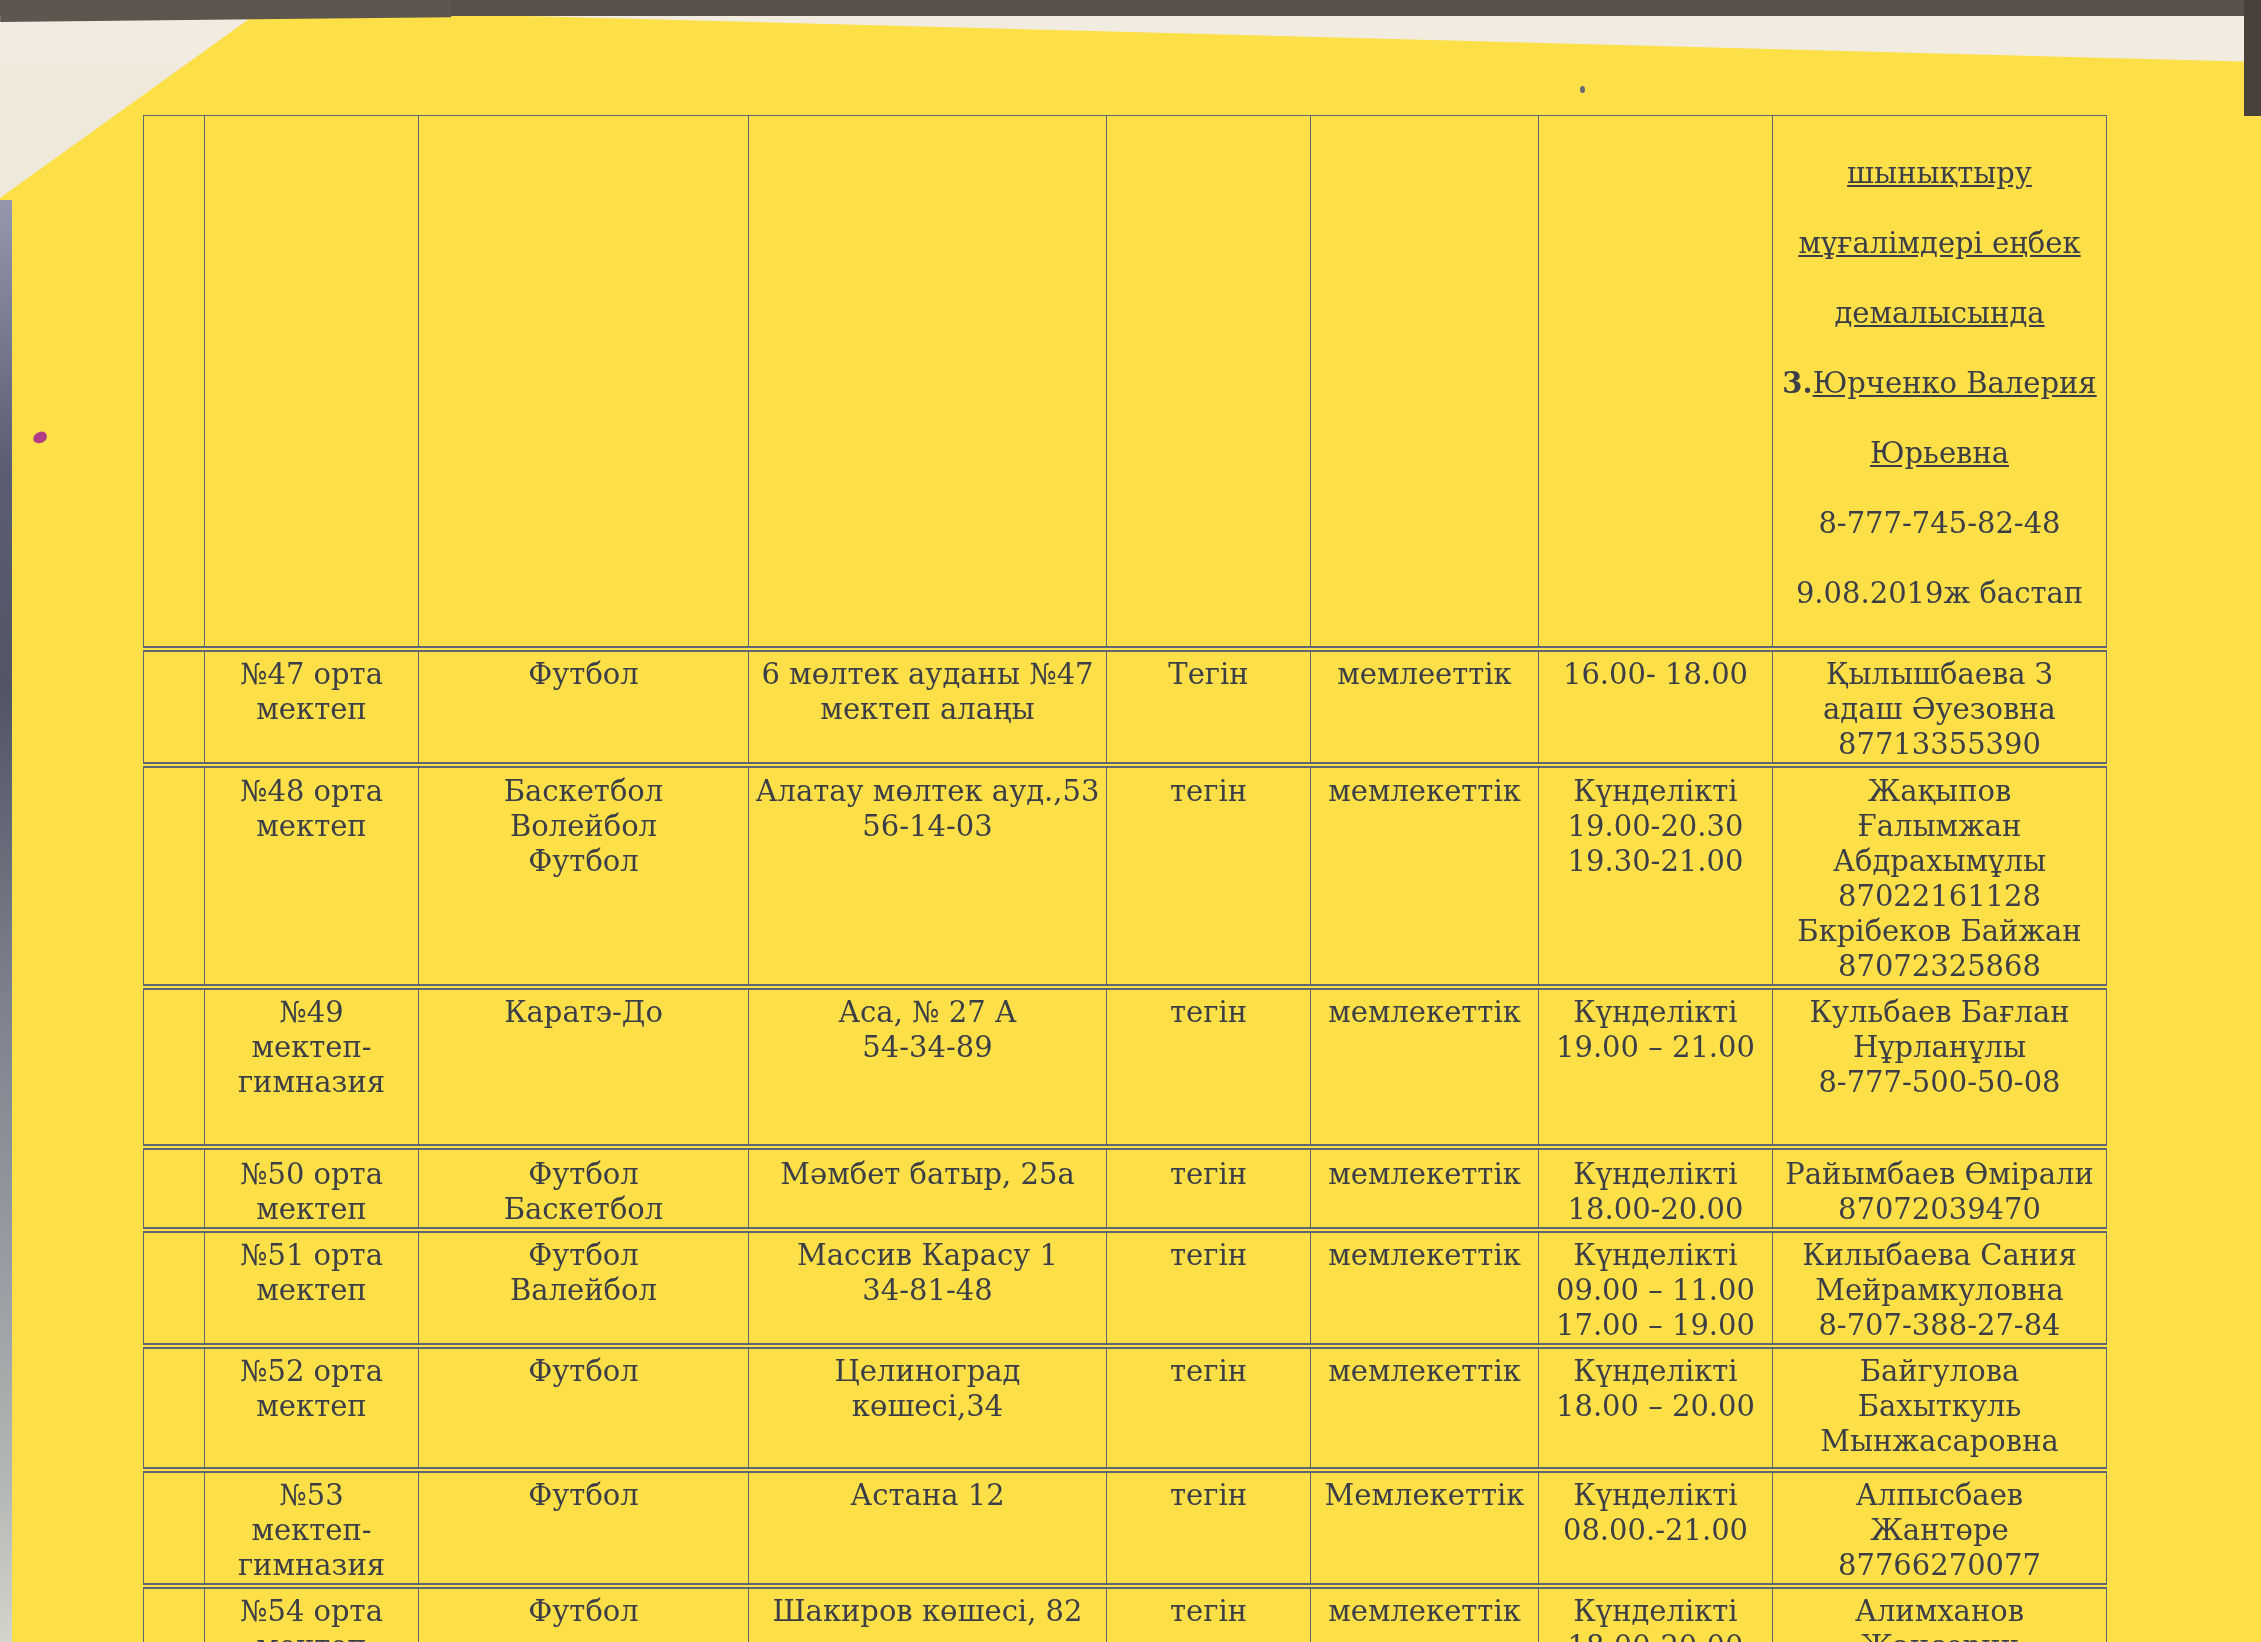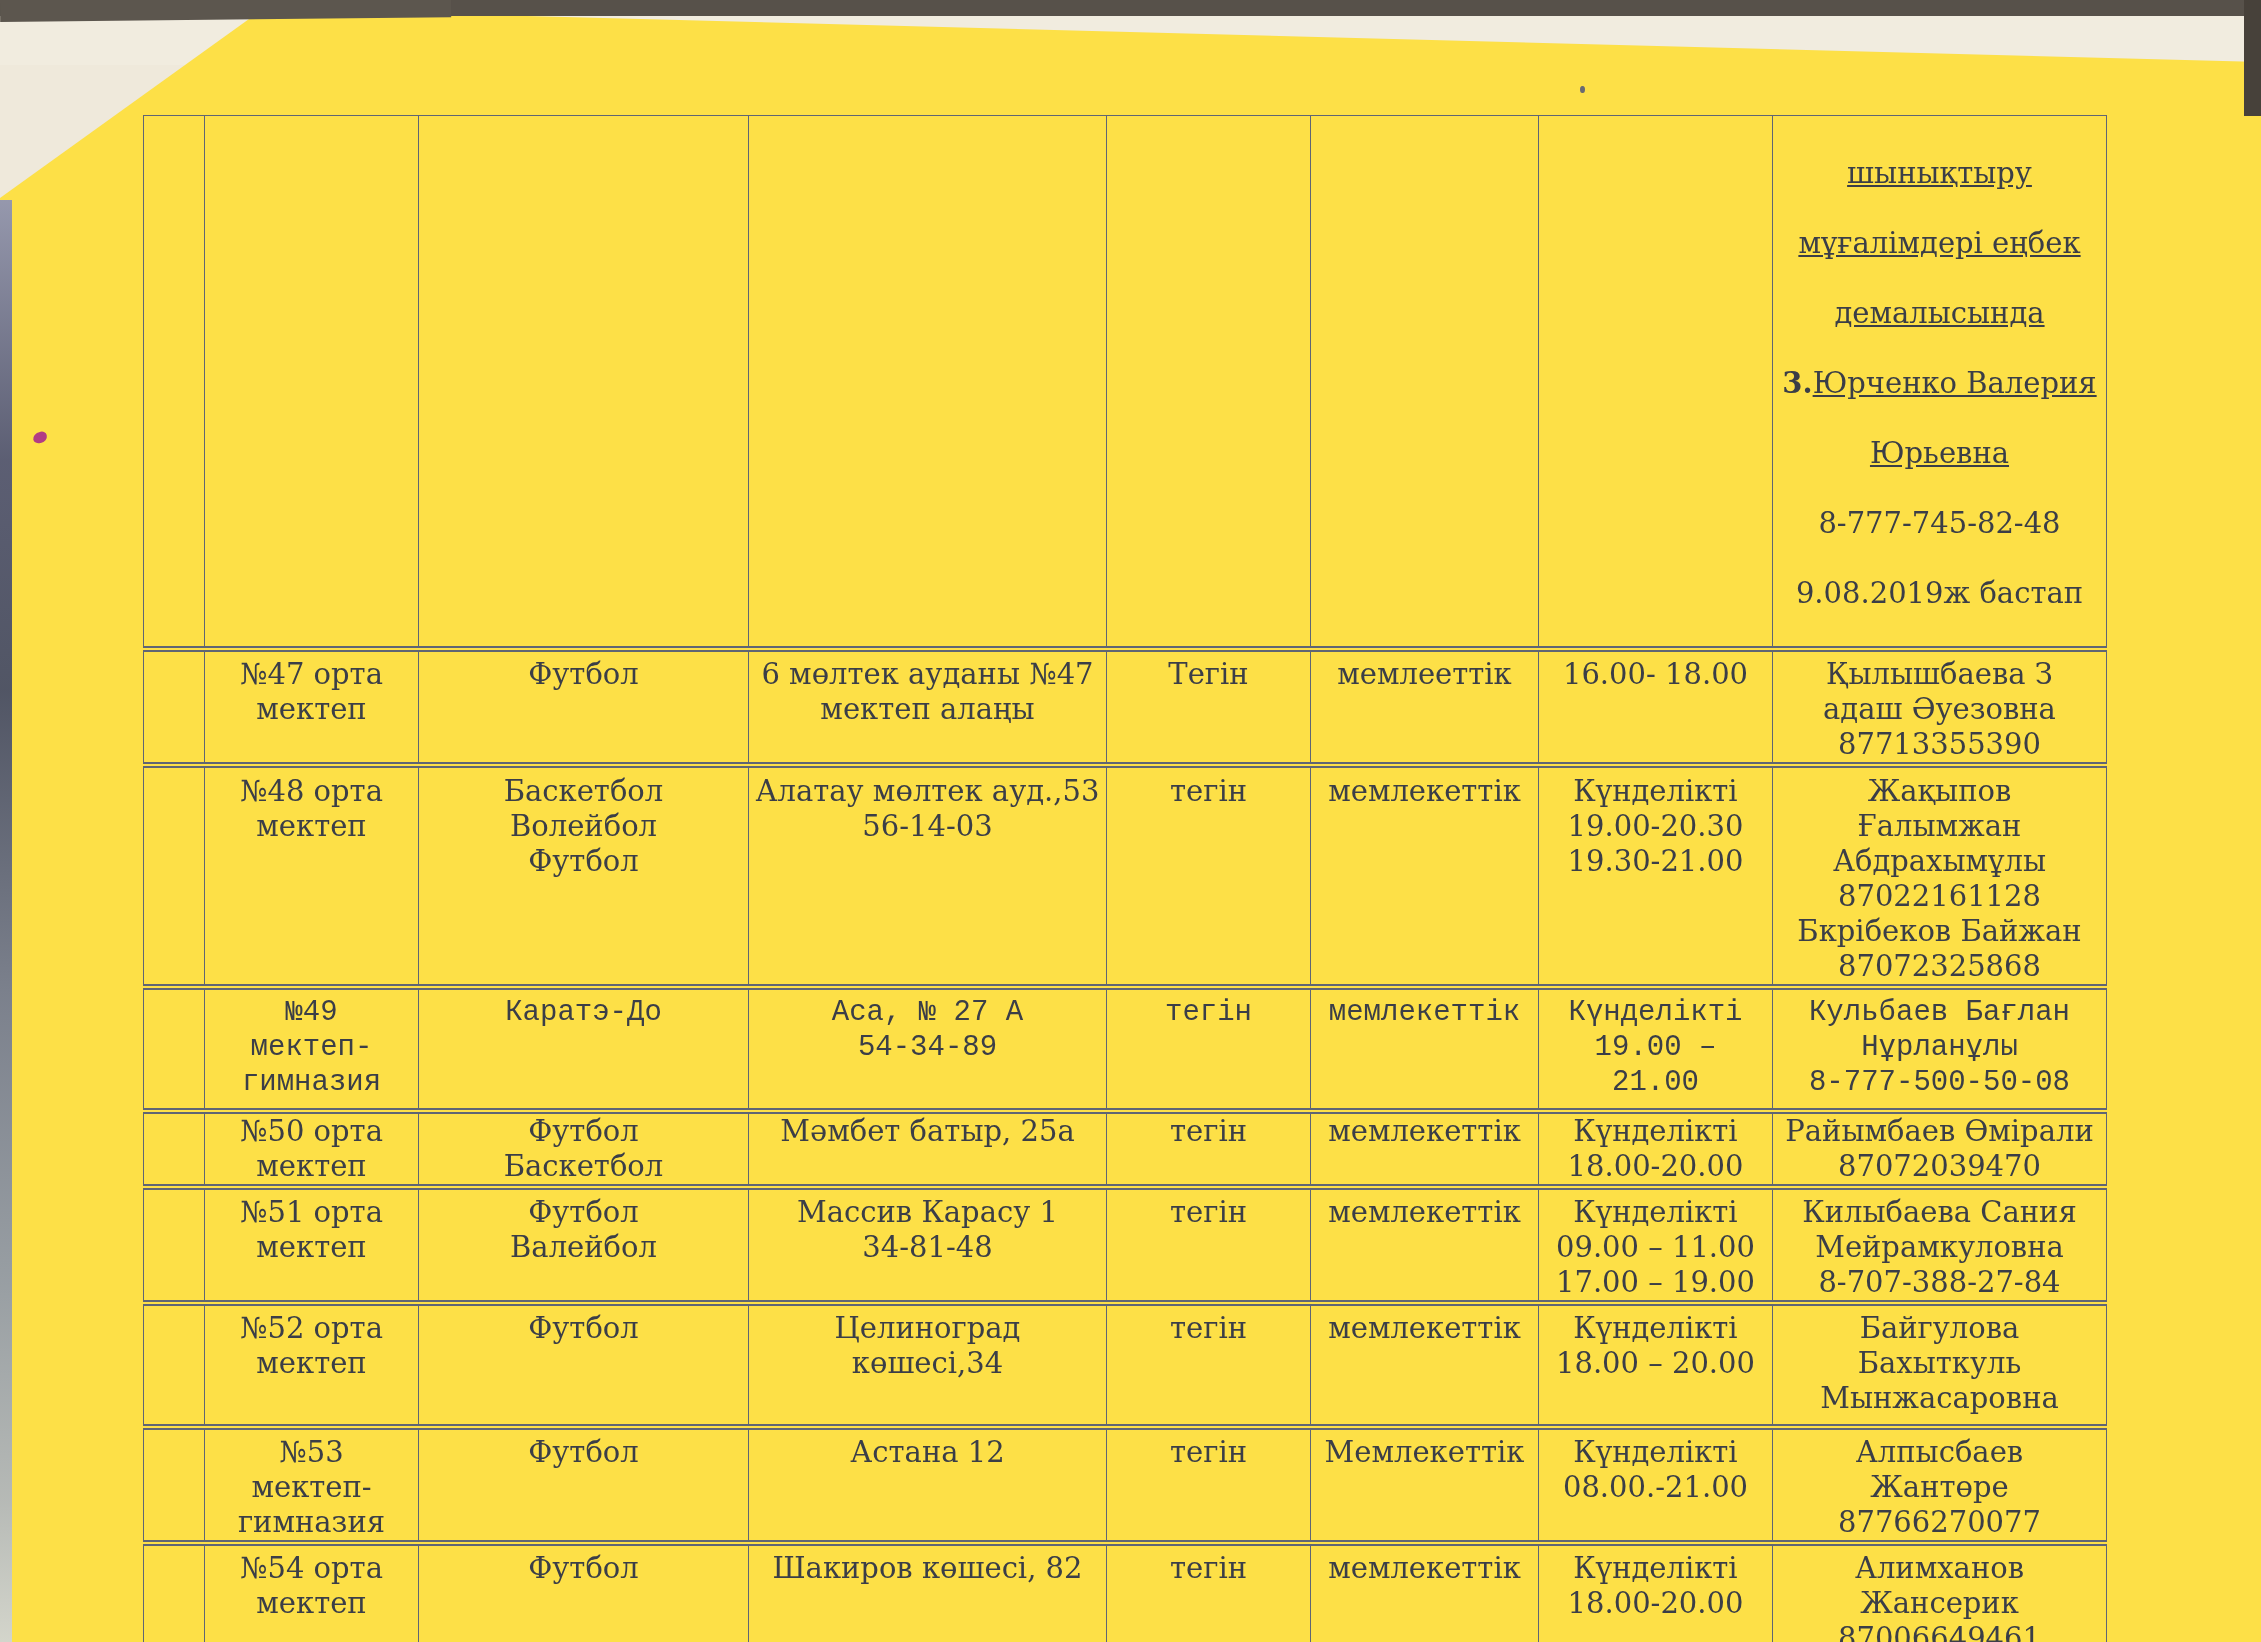--- a/index.html
+++ b/index.html
@@ -33,29 +33,29 @@
     vertical-align:top;text-align:center;
     padding:5.2px 6.4px 0 6.4px;
     font-size:29px;line-height:35px;color:#3b3e47;
     white-space:pre-line;overflow:hidden;
   }
   tr + tr td{border-top:6.4px double #5f6574;}
   table{border-bottom:2.6px solid #5f6574;}
   tbody tr:nth-child(1){height:271px;}
   tbody tr:nth-child(2){height:88px;}
   tbody tr:nth-child(3){height:218px;}
-  tbody tr:nth-child(4){height:124px;font-family:Liberation Mono, monospace;}
+  tbody tr:nth-child(4){height:160px;}
   tbody tr:nth-child(5){height:68px;}
   tbody tr:nth-child(6){height:108px;}
   tbody tr:nth-child(7){height:124px;}
   tbody tr:nth-child(8){height:97px;}
   tbody tr:nth-child(9){height:106px;}
   tbody tr:nth-child(10){height:108px;}
   tbody tr:nth-child(5) td:nth-child(4){} 
-  tbody tr:nth-child(5) td{padding-top:0;}
+  tbody tr:nth-child(5) td{padding-top:7px;}
   .note-line{display:block;}
   .u{text-decoration:underline;}
   .b{font-weight:bold;}
 </style>
 </head>
 <body>
 
 <div class="beige-top-strip"></div>
 <div class="page">
   <div class="table-wrap">

